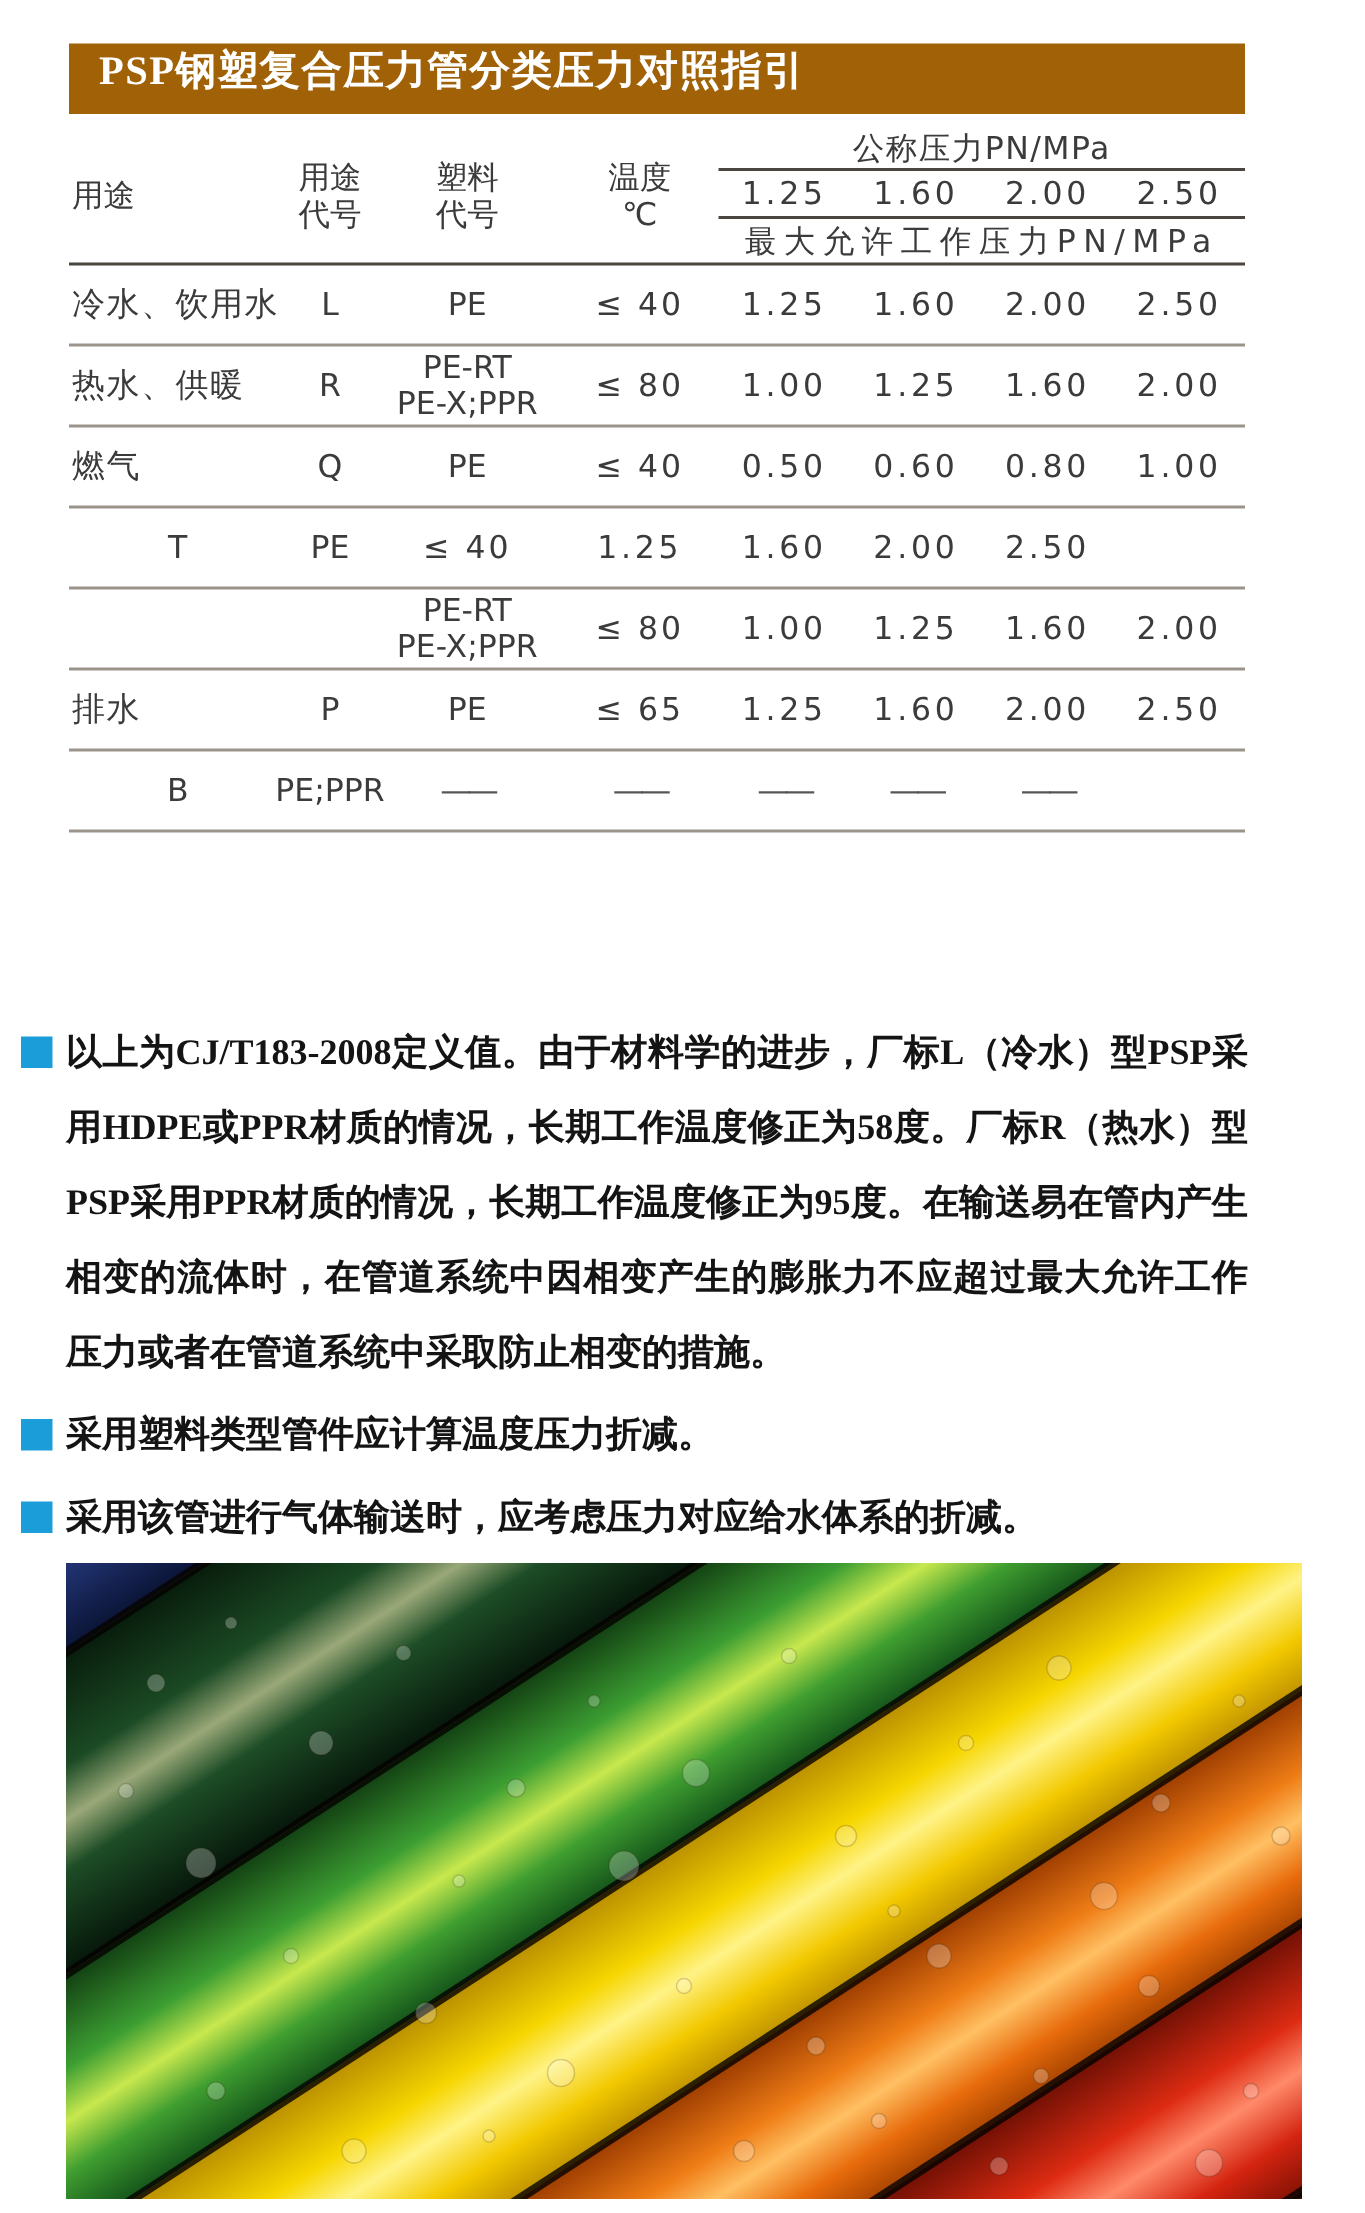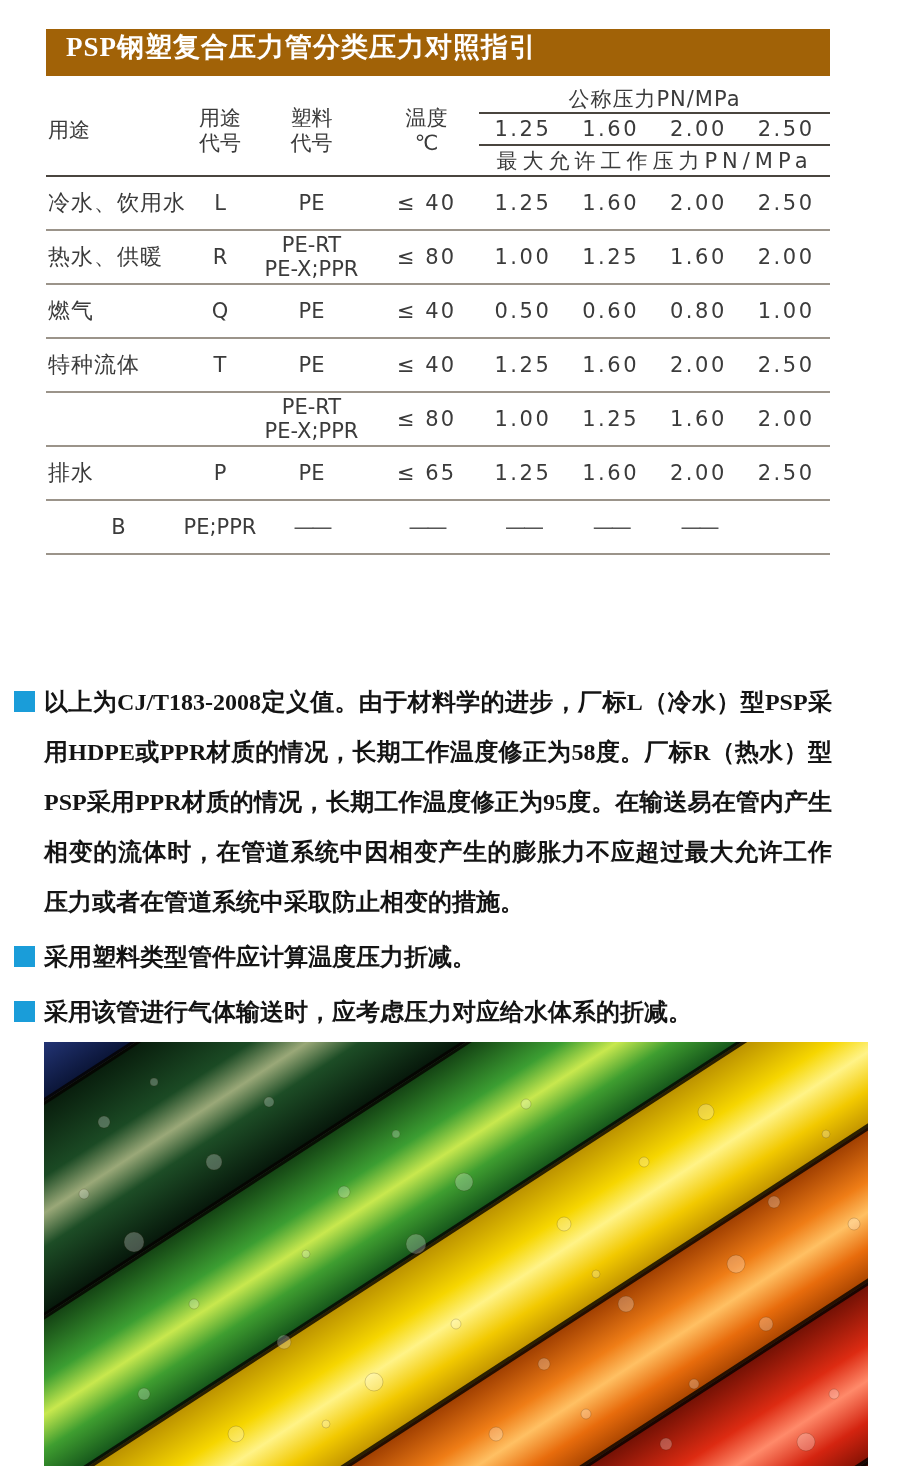--- a/index.html
+++ b/index.html
@@ -157,21 +157,20 @@
       <div class="cell">Q</div>
       <div class="cell cell-mat">PE</div>
       <div class="cell cell-temp">≤ 40</div>
       <div class="cell cell-num">0.50</div>
       <div class="cell cell-num">0.60</div>
       <div class="cell cell-num">0.80</div>
       <div class="cell cell-num">1.00</div>
     </div>
 
     <div class="grid8 trow">
-      <div class="cell cell-use">特种流体</div>
       <div class="cell">T</div>
       <div class="cell cell-mat">PE</div>
       <div class="cell cell-temp">≤ 40</div>
       <div class="cell cell-num">1.25</div>
       <div class="cell cell-num">1.60</div>
       <div class="cell cell-num">2.00</div>
       <div class="cell cell-num">2.50</div>
     </div>
 
     <div class="grid8 trow">

